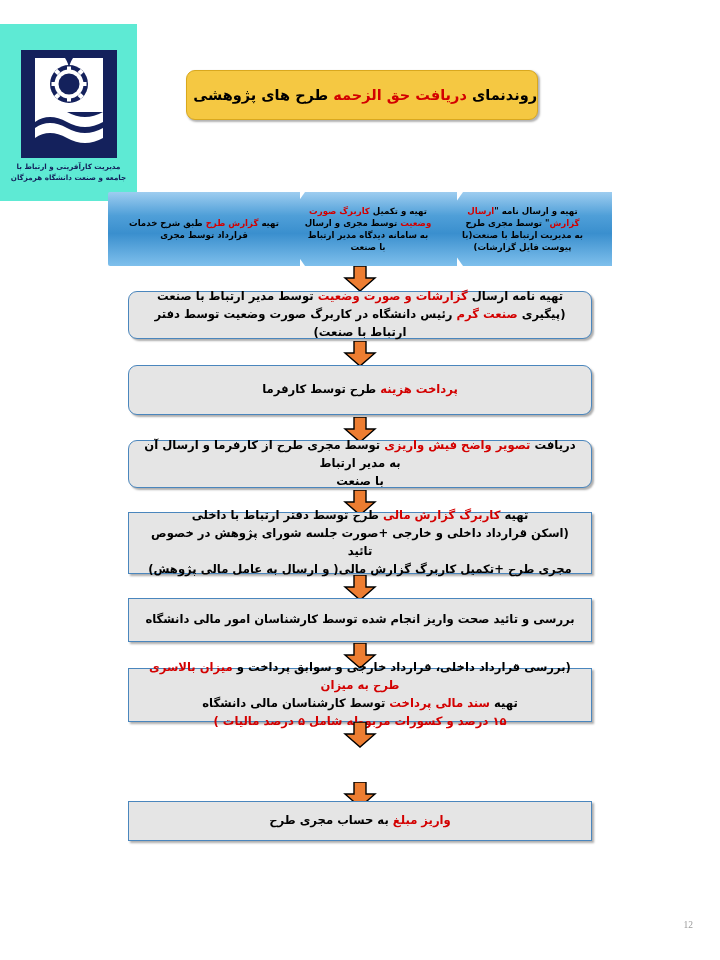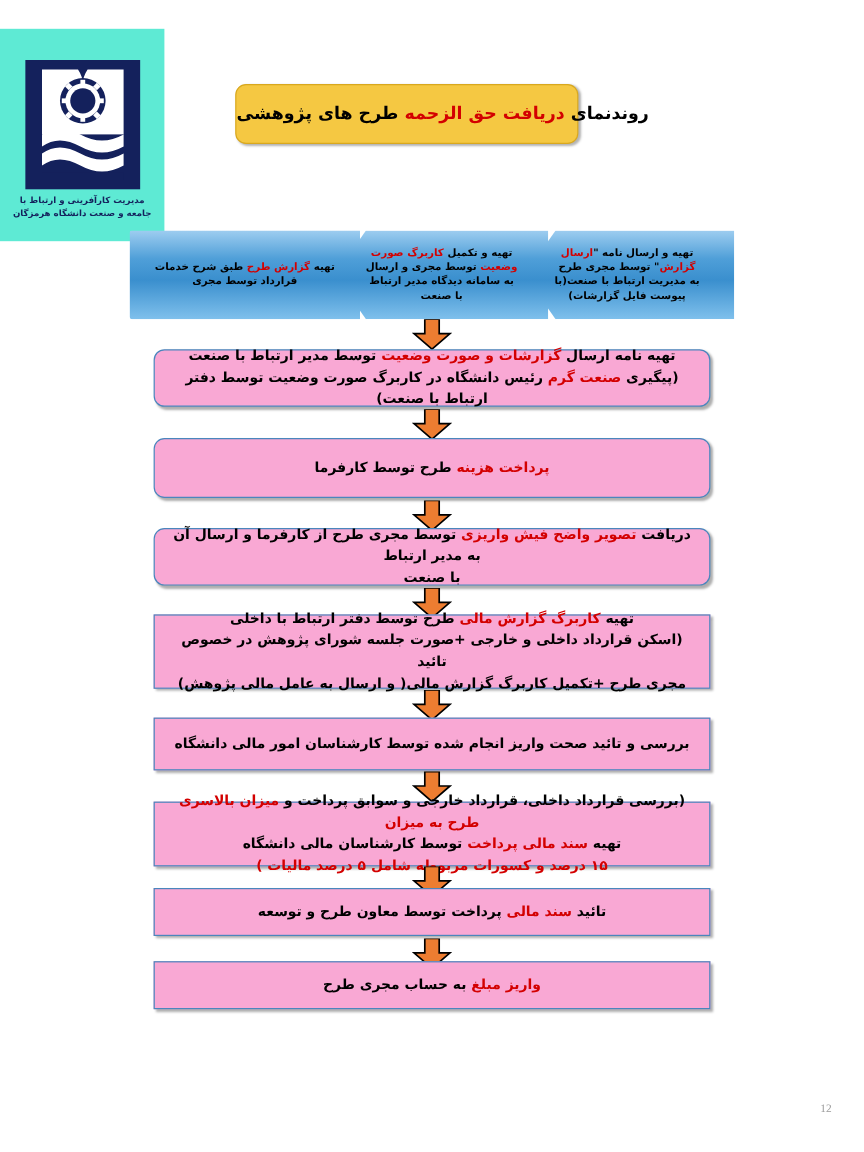--- a/index.html
+++ b/index.html
@@ -22,23 +22,23 @@
   .logo-mark{width:96px;height:108px;display:block;}
   .logo-caption{
     margin-top:4px;text-align:center;color:#14215c;
     font-size:7.2px;font-weight:bold;line-height:1.45;
     font-family:"DejaVu Sans","Liberation Sans",sans-serif;
     width:120px;
   }
 
   
   .title-banner{
-    position:absolute;left:196px;top:70px;width:286px;height:50px;
+    position:absolute;left:186px;top:70px;width:352px;height:50px;
     background:#f5c842;border:1px solid #d9a81e;border-radius:9px;
-    display:flex;align-items:center;justify-content:flex-end;
+    display:flex;align-items:center;justify-content:flex-start;
     box-shadow:1.5px 1.5px 2px rgba(0,0,0,.30);
     box-sizing:border-box;
   }
   .title-text{
     font-size:14.5px;font-weight:bold;color:#000000;direction:rtl;
     white-space:nowrap;letter-spacing:0;
   }
   .title-text .hl{color:#d30000;}
 
   
@@ -73,21 +73,21 @@
   .chev-1{
     right:312px;width:192px;
     clip-path:polygon(0 0, 100% 0, 100% 50%, 100% 100%, 0 100%);
     -webkit-clip-path:polygon(0 0, 100% 0, 100% 50%, 100% 100%, 0 100%);
     border-radius:2px 0 0 2px;
   }
 
   
   .flow-box{
     position:absolute;left:128px;width:464px;
-    background:#f9a8d4;
+    background:#e5e5e5;
     border:1px solid #4a86bd;
     box-sizing:border-box;
     display:flex;align-items:center;justify-content:center;
     box-shadow:2px 2px 2px rgba(0,0,0,.32);
   }
   .flow-box.rounded{border-radius:9px;}
   .flow-box .bt{
     direction:rtl;text-align:center;color:#000;
     font-size:11.6px;font-weight:bold;line-height:1.55;
     padding:0 10px;
@@ -255,25 +255,20 @@
         <div><span class="hl">۱۵ درصد و کسورات مربوطه شامل ۵ درصد مالیات )</span></div>
       </div>
   </div>
 
   <div class="arrow" style="top:722px;">
     <svg viewBox="0 0 34 26">
         <polygon points="11,0 23,0 23,12 32,12 17,25 2,12 11,12" fill="#ed7d31" stroke="#000" stroke-width="1.4"></polygon>
       </svg>
   </div>
 
-  <div class="flow-box" style="top:740px;height:40px;">
-    <div class="bt">
-        <div><span>تائید </span><span class="hl">سند مالی</span><span> پرداخت توسط معاون طرح و توسعه</span></div>
-      </div>
-  </div>
 
   <div class="arrow" style="top:782px;">
     <svg viewBox="0 0 34 26">
         <polygon points="11,0 23,0 23,12 32,12 17,25 2,12 11,12" fill="#ed7d31" stroke="#000" stroke-width="1.4"></polygon>
       </svg>
   </div>
 
   <div class="flow-box" style="top:801px;height:40px;">
     <div class="bt">
         <div><span class="hl">واریز مبلغ</span><span> به حساب مجری طرح</span></div>

